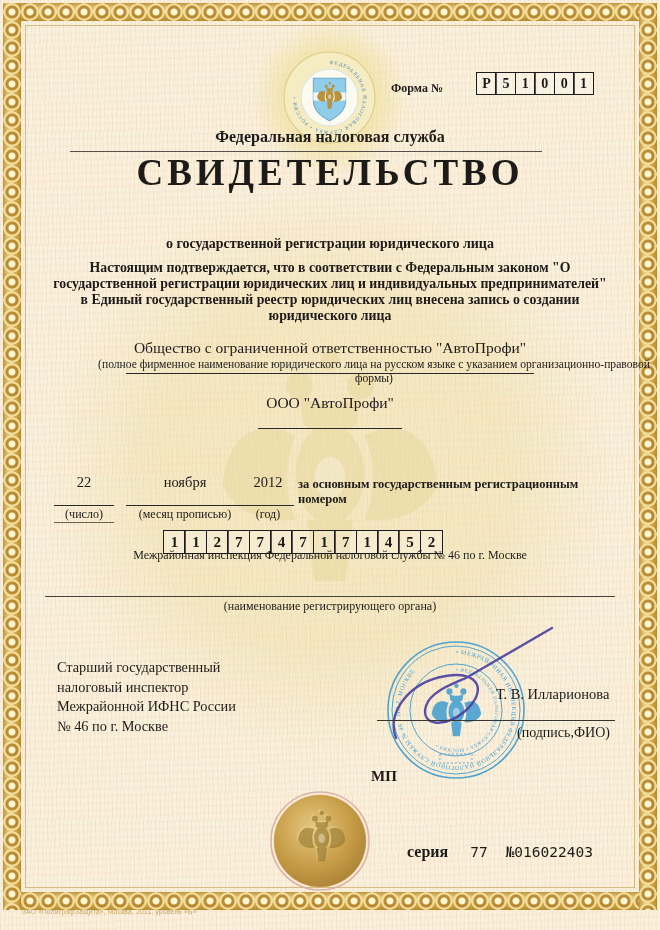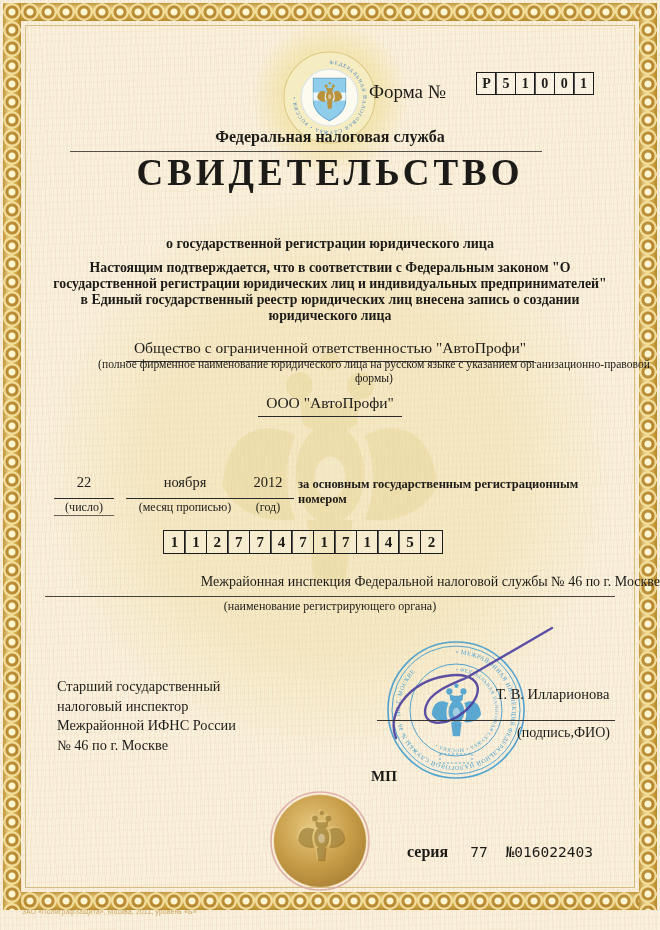--- a/index.html
+++ b/index.html
@@ -32,62 +32,62 @@
   .bd.bottom { left:3px; bottom:20px; right:3px; height:18px; }
   .bd.left   { left:3px;  top:3px; bottom:20px; width:18px; }
   .bd.right  { right:3px; top:3px; bottom:20px; width:18px; }
   .inner-line { position:absolute; left:25px; right:25px; top:25px; bottom:42px;
                 border:1px solid rgba(186,148,62,.55); z-index:4; pointer-events:none; }
 
   .abs { position:absolute; z-index:8; }
   .ctr { left:0; width:100%; text-align:center; }
 
   
-  .forma-label { left:369px; top:81px; font-size:19px; }
+  .forma-label { left:391px; top:81px; font-size:12px;font-weight:bold; }
   .code-boxes  { left:476px; top:72px; display:flex; }
   .code-cell, .ogrn-cell { display:flex; align-items:center; justify-content:center;
       border:1.6px solid #1c1c1c; margin-left:-1.6px; background:rgba(255,255,255,.25);
       font-weight:bold; }
   .code-cell { width:19px; height:21px; font-size:14px; }
   .code-boxes .code-cell:first-child, .ogrn-boxes .ogrn-cell:first-child { margin-left:0; }
 
   .agency   { top:128px; font-weight:bold; font-size:16px; }
   .agency-line { left:70px; top:151px; width:472px; height:1px; background:#55504a; }
   .doc-title { top:151px; font-weight:bold; font-size:37px; letter-spacing:4px; }
   .doc-subtitle { top:236px; font-weight:bold; font-size:14px; }
   .statement { top:260px; font-weight:bold; font-size:13.8px; line-height:1.16; white-space:pre-line; }
 
   
   .name-wrap { text-align:center; }
-  .name-wrap span { display:inline-block; border-bottom:1px solid #2a2a2a; padding:0 8px 4px; }
+  .name-wrap span { display:inline-block; border-bottom:1px solid #2a2a2a; padding:0 8px 16px; }
   .full-name { top:339px; font-size:15.5px; }
   .caption { font-size:11.6px; line-height:1.2; white-space:pre-line; }
   .full-caption { top:358px;margin-left:44px; }
   .short-name { top:394px; font-size:15.5px; }
   .short-caption { top:414px; }
 
   
   .dg { top:474px; text-align:center; }
-  .dg .val { display:block; border-bottom:1px solid #2a2a2a; font-size:14.5px; padding-bottom:7px; }
+  .dg .val { display:block; border-bottom:1px solid #2a2a2a; font-size:14.5px; padding-bottom:14px; }
   .dg .lbl { display:block; font-size:12px; padding-top:1px;font-family:Liberation Serif, serif; }
   .dg .lbl.ul { border-bottom:1px solid #6a6257; }
   .dg-day   { left:54px;  width:60px; }
   .dg-month { left:126px; width:118px; }
   .dg-year  { left:242px; width:52px; }
   .ogrn-intro { left:298px; top:477px; width:320px; font-weight:bold; font-size:12.5px; }
   .ogrn-boxes { left:163px; top:530px; display:flex; }
   .ogrn-cell { width:21px; height:22px; font-size:15px; }
 
   
-  .authority { top:574px; font-size:14px;text-align:right; }
+  .authority { top:548px; font-size:12px; }
   .authority-line { left:45px; top:596px; width:570px; height:1px; background:#46423c; }
   .authority-label { top:599px; font-size:12px; }
 
   
-  .official-title { left:57px; top:658px; font-size:14.3px; line-height:1.37; white-space:pre-line;margin-top:19px; }
+  .official-title { left:57px; top:658px; font-size:14.3px; line-height:1.37; white-space:pre-line; }
   .stamp-box { left:368px; top:618px; width:200px; height:172px; z-index:7; }
   .signer-name { left:496px; top:686px; font-size:14.5px; z-index:9; }
   .sign-line { left:377px; top:720px; width:238px; height:1px; background:#38342f; z-index:9; }
   .sign-label { left:517px; top:725px; font-size:14px; z-index:9; }
   .mp { left:371px; top:768px; font-weight:bold; font-size:15px; }
 
   
   .gold-seal { left:270px; top:791px; width:100px; height:100px; }
   .serial { left:407px; top:843px; display:flex; align-items:baseline; }
   .serial .s-lbl { font-weight:bold; font-size:16px; }

